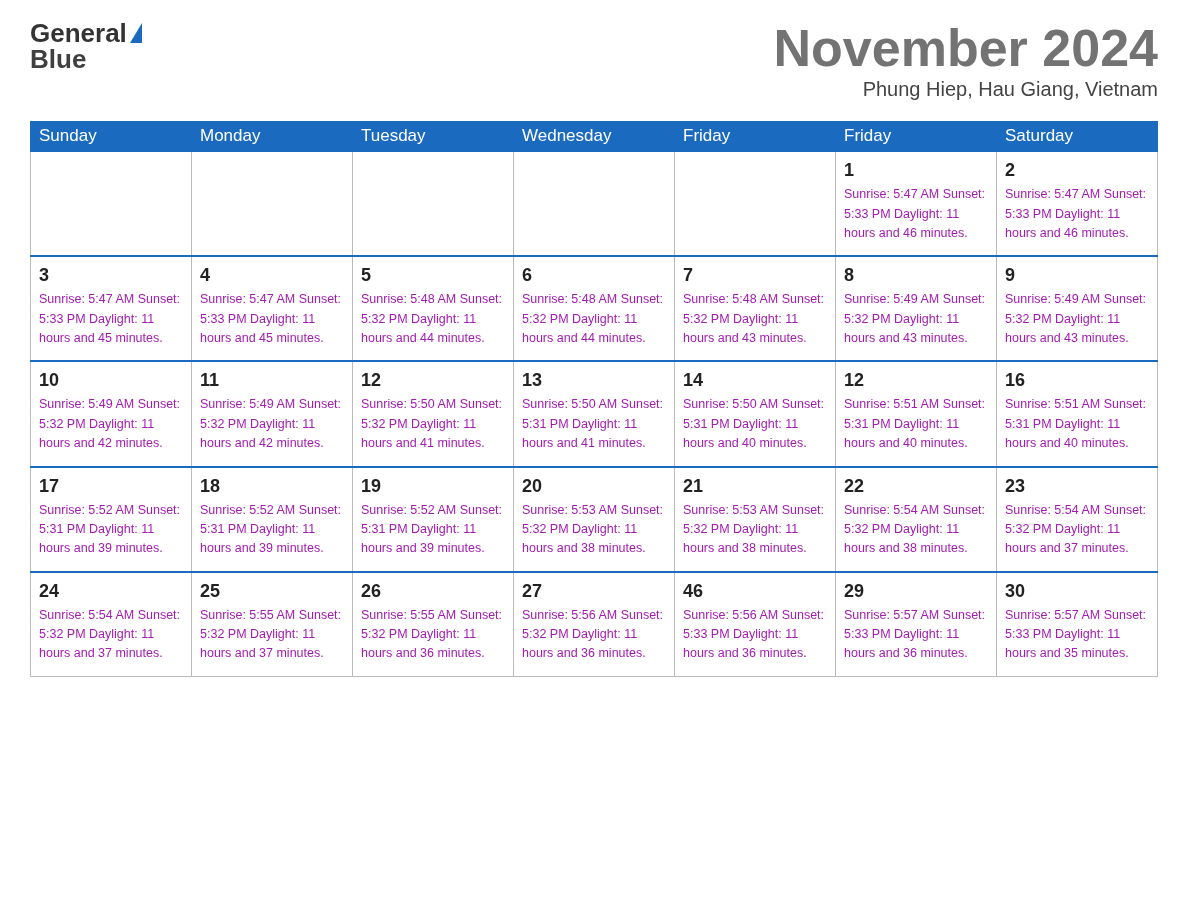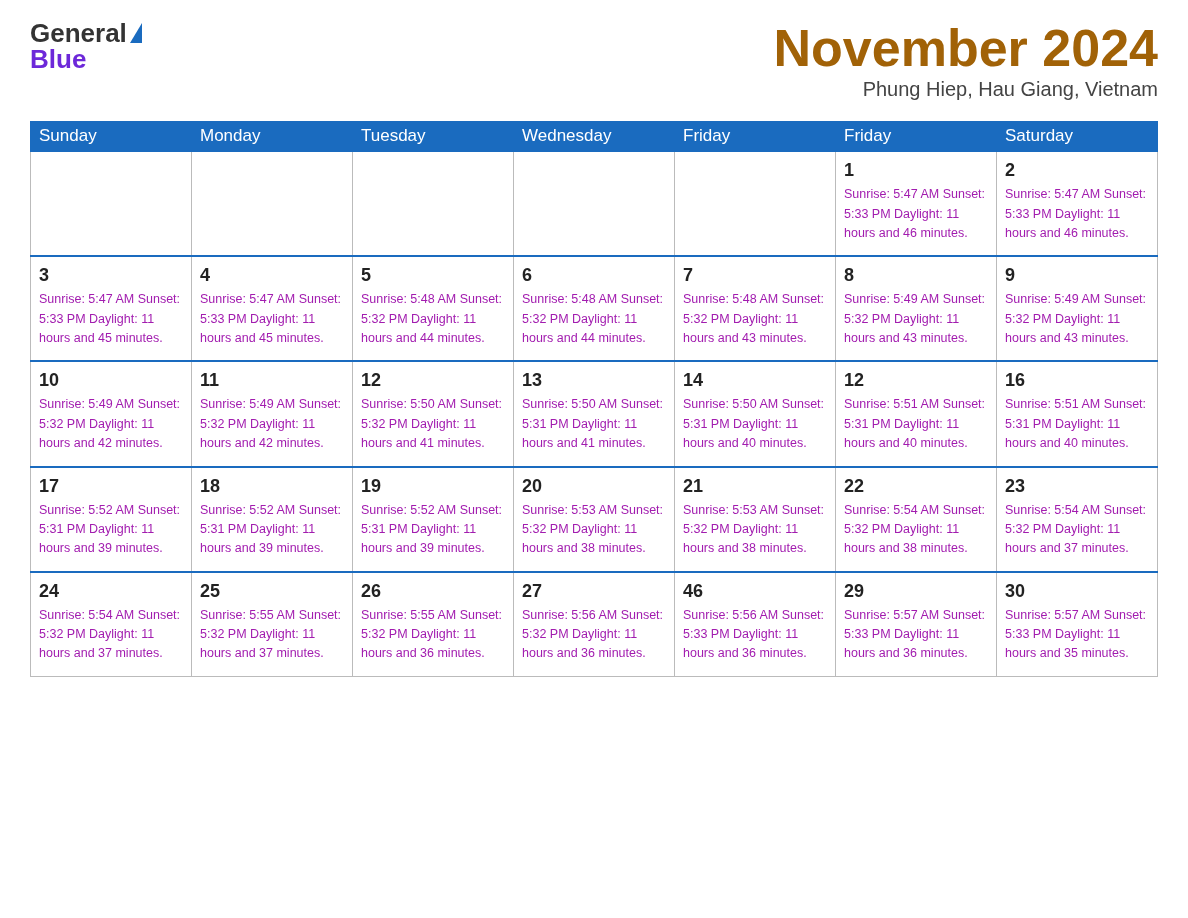--- a/index.html
+++ b/index.html
@@ -24,34 +24,34 @@
     .logo-general {
       font-size: 26px;
       font-weight: bold;
       color: #333;
       letter-spacing: 0;
       line-height: 1;
     }
     .logo-blue {
       font-size: 26px;
       font-weight: bold;
-      color: #6d28d9;
+      color: #404040;
       line-height: 1;
     }
     .logo-row {
       display: flex;
       align-items: center;
     }
     .title-section {
       text-align: right;
     }
     .month-title {
       font-size: 52px;
       font-weight: bold;
-      color: #a16207;
+      color: #737373;
       line-height: 1.1;
     }
     .location {
       font-size: 20px;
       color: #444;
       margin-top: 1px;
     }
     .calendar {
       width: 100%;
       border-collapse: collapse;

